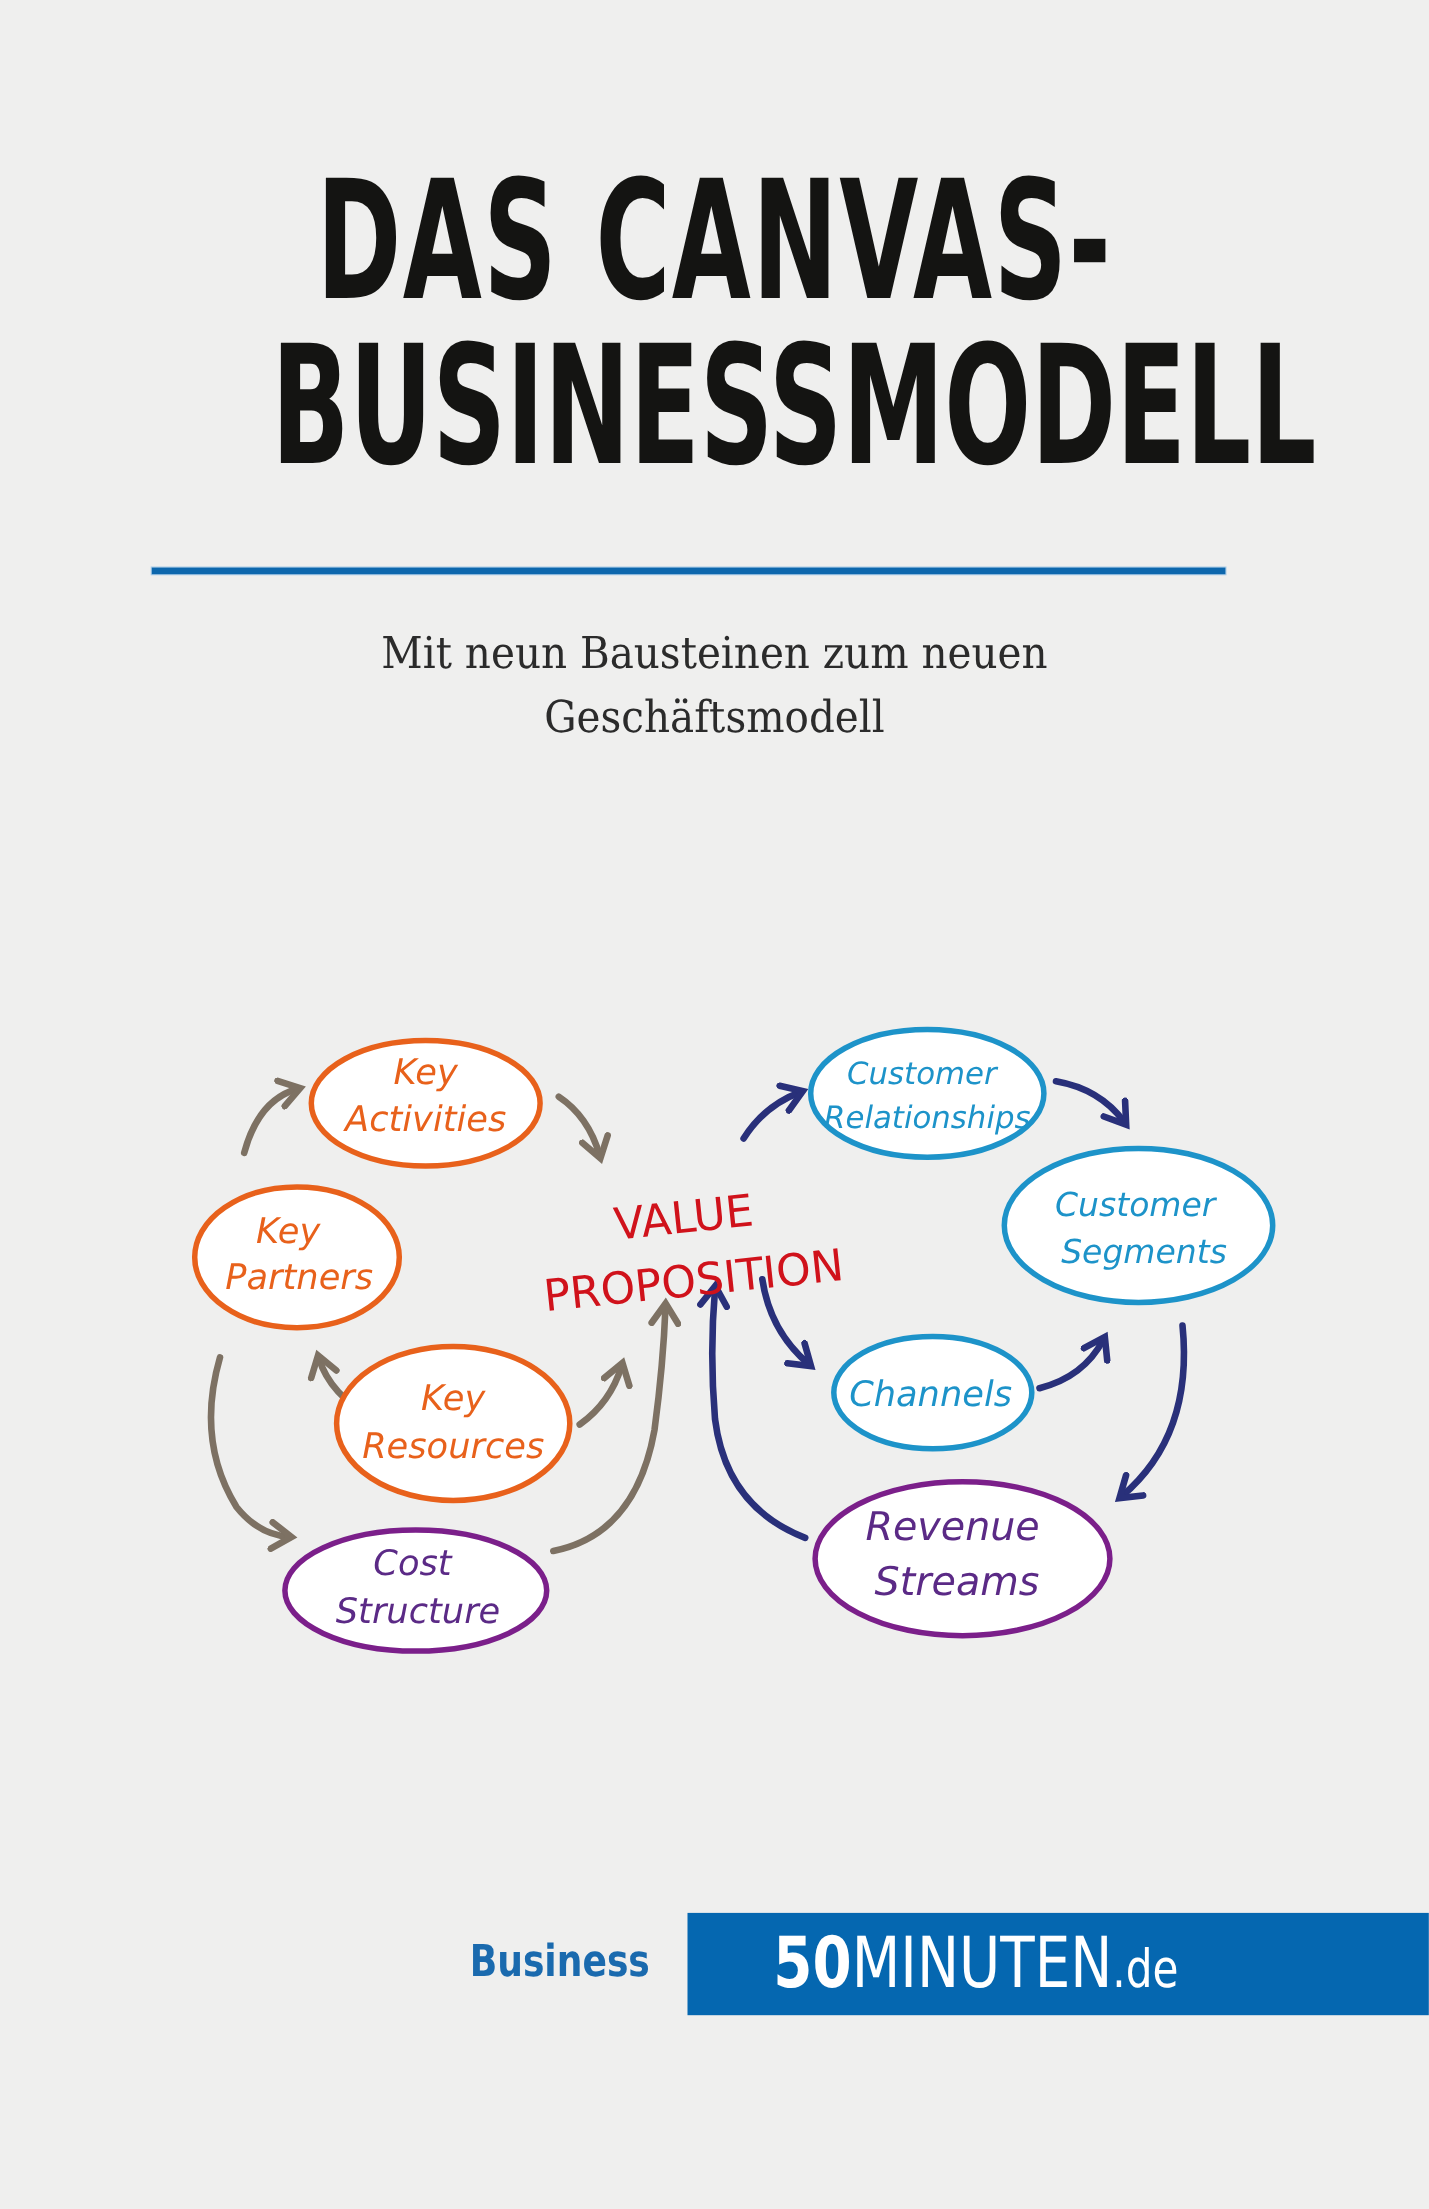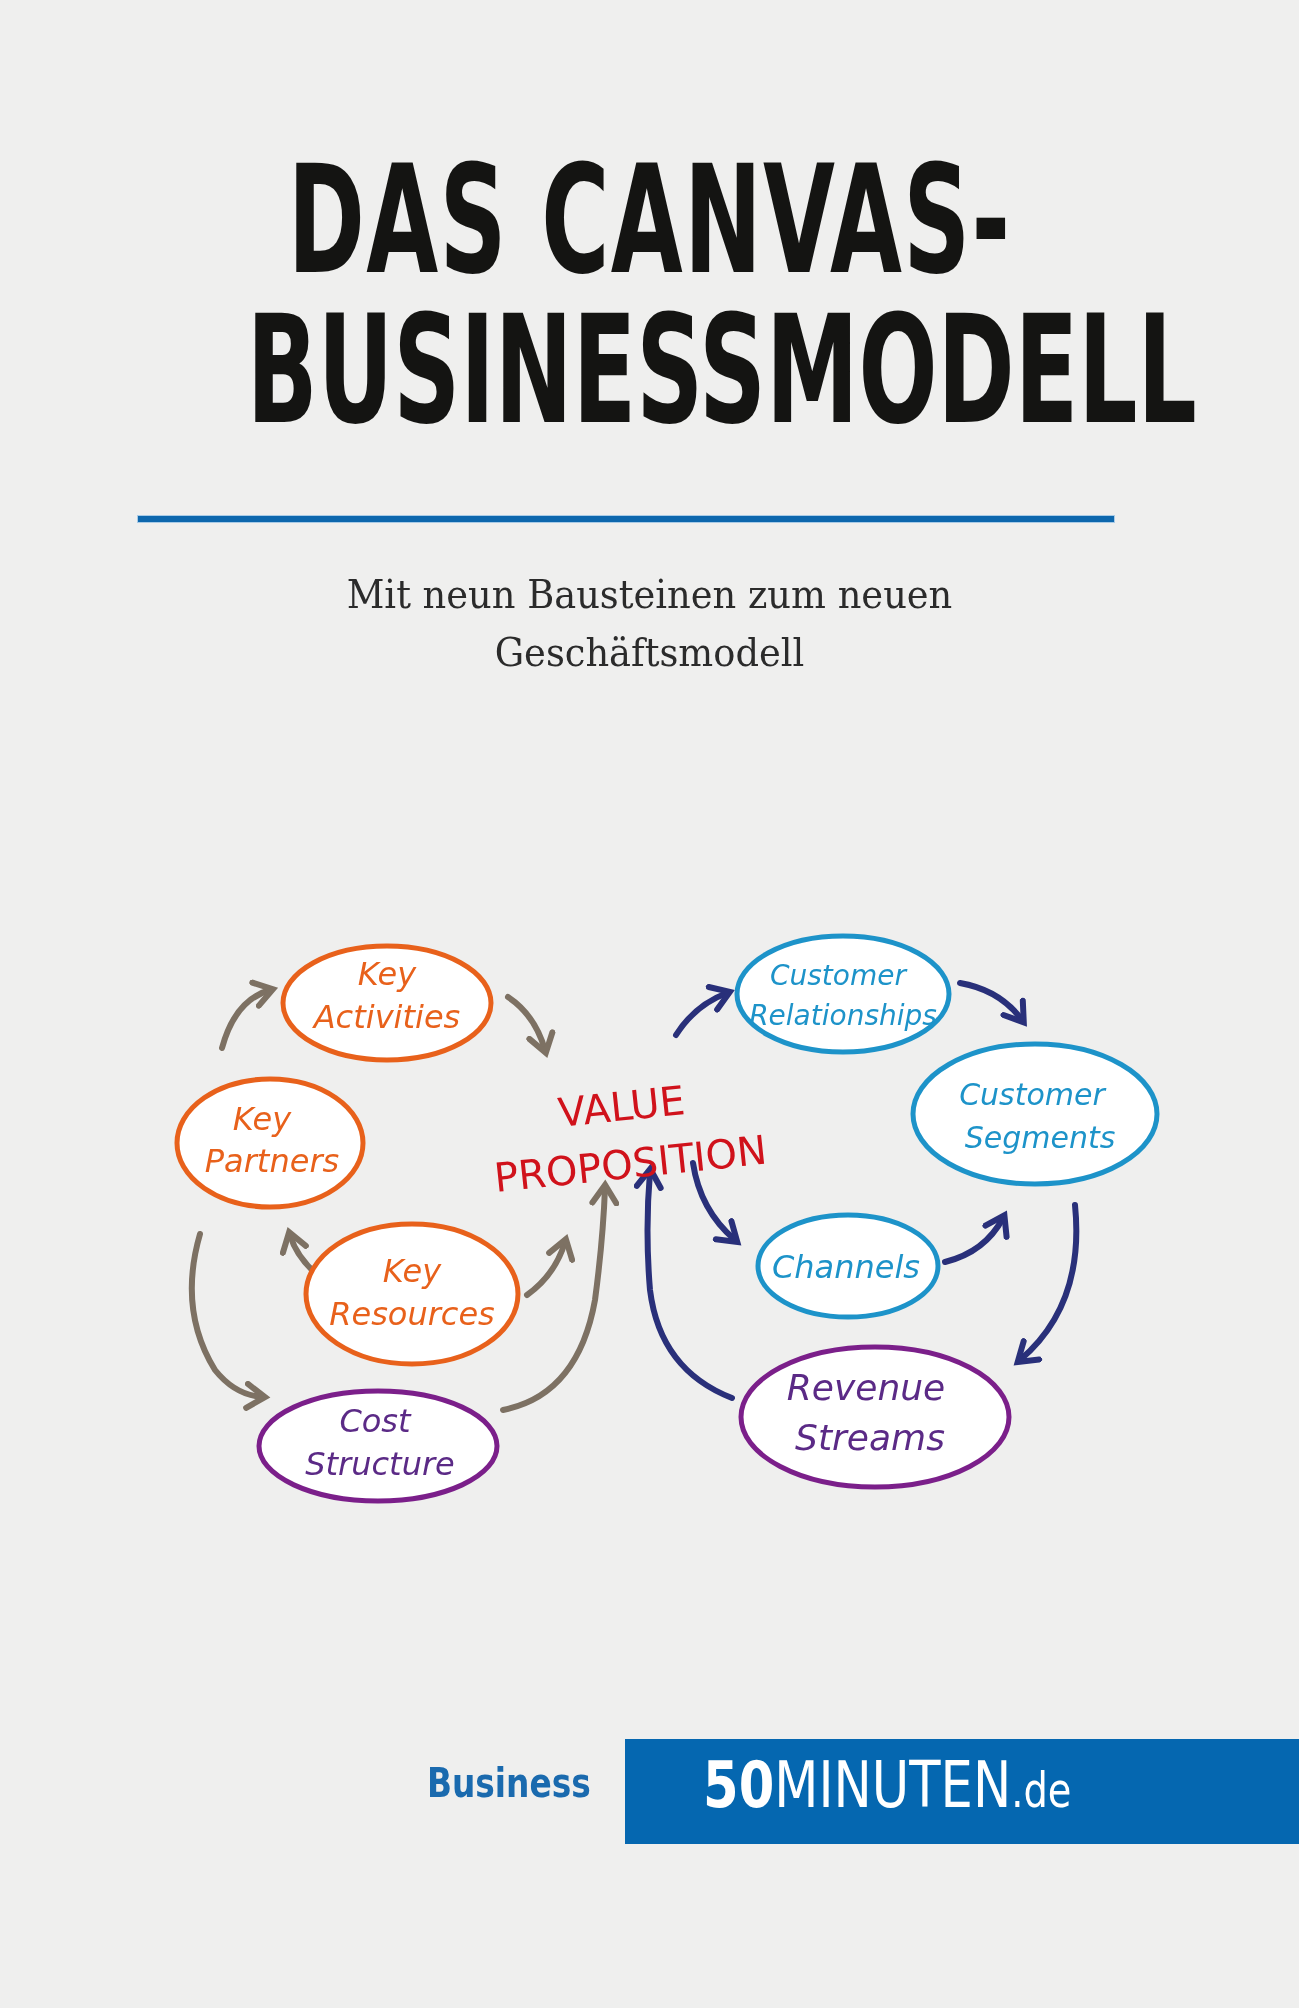--- a/index.html
+++ b/index.html
@@ -5,21 +5,21 @@
   html, body { margin:0; padding:0; }
   body { width:1299px; height:2008px; background:#efefee; position:relative; overflow:hidden; font-family:"Liberation Sans", sans-serif; }
   .title { position:absolute; left:0; width:1299px; text-align:center; font-family:"DejaVu Sans", sans-serif; font-weight:bold; color:#141412; letter-spacing:2px; transform-origin:center top; }
   .title-line1 { top:140px; font-size:150px; line-height:160px; transform:scaleX(0.62); }
   .title-line2 { top:290px; font-size:150px; line-height:160px; transform:scaleX(0.62); letter-spacing:0px; }
   .rule { position:absolute; left:138px; top:516px; width:976px; height:6px; background:#0d67ad; box-shadow:0 0 0 1px #a9cbe6; }
   .subtitle { position:absolute; left:0; width:1299px; text-align:center; font-family:"DejaVu Serif", serif; font-weight:300; color:#2b2b2b; font-size:40px; line-height:58px; top:565px; transform:scaleX(0.92); transform-origin:center top; }
   .diagram { position:absolute; left:0; top:0; width:1299px; height:2008px; }
   .hand { font-family:"DejaVu Sans", sans-serif; font-style:italic; }
   .footer-cat { position:absolute; left:427px; top:1760px; font-family:"DejaVu Sans", sans-serif; font-weight:bold; font-size:40px; color:#1a6aae; transform:scaleX(0.82); transform-origin:left top; }
-  .brand-box { position:absolute; left:625px; top:1739px; width:674px; height:105px; background:#0567b0; }
+  .brand-box { position:absolute; left:625px; top:1739px; width:674px; height:93px; background:#0567b0; }
   .brand-text { position:absolute; left:78px; top:10px; color:#fff; font-size:64px; line-height:72px; font-family:"DejaVu Sans", sans-serif; transform:scaleX(0.8); transform-origin:left top; white-space:nowrap; }
   .brand-num { font-weight:bold; }
   .brand-word { font-weight:normal; }
   .brand-tld { font-size:48px; font-weight:normal; }
 </style>
 </head>
 <body>
 
 <div class="title title-line1">DAS CANVAS-</div>
 <div class="title title-line2">BUSINESSMODELL</div>

